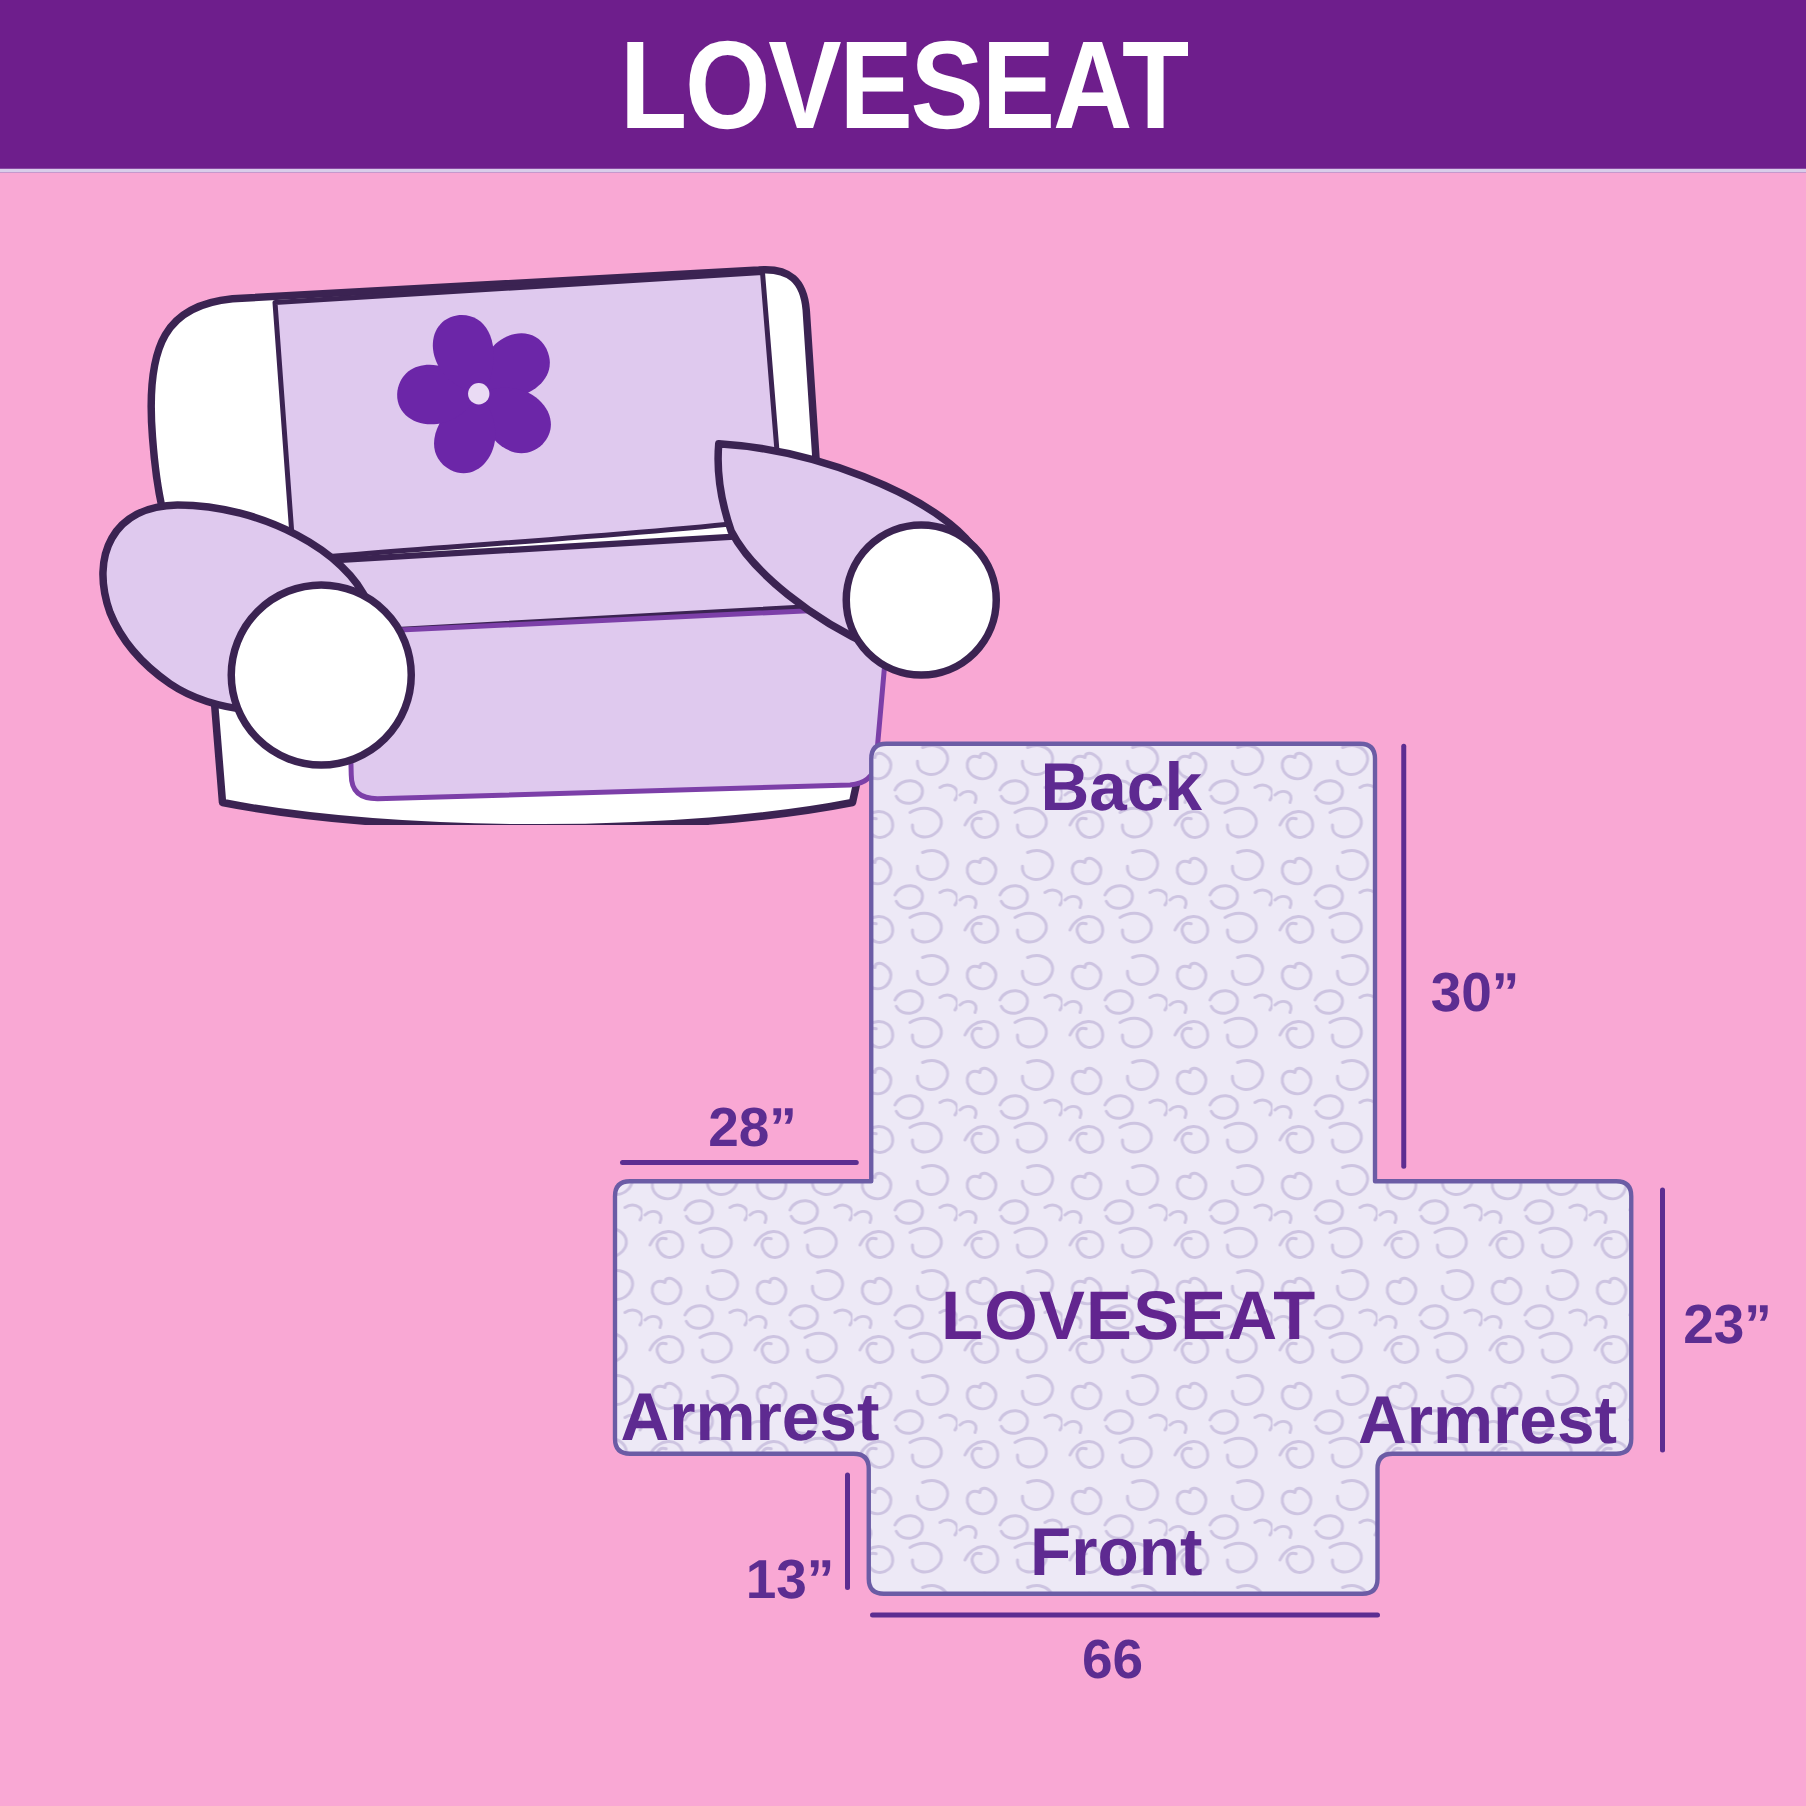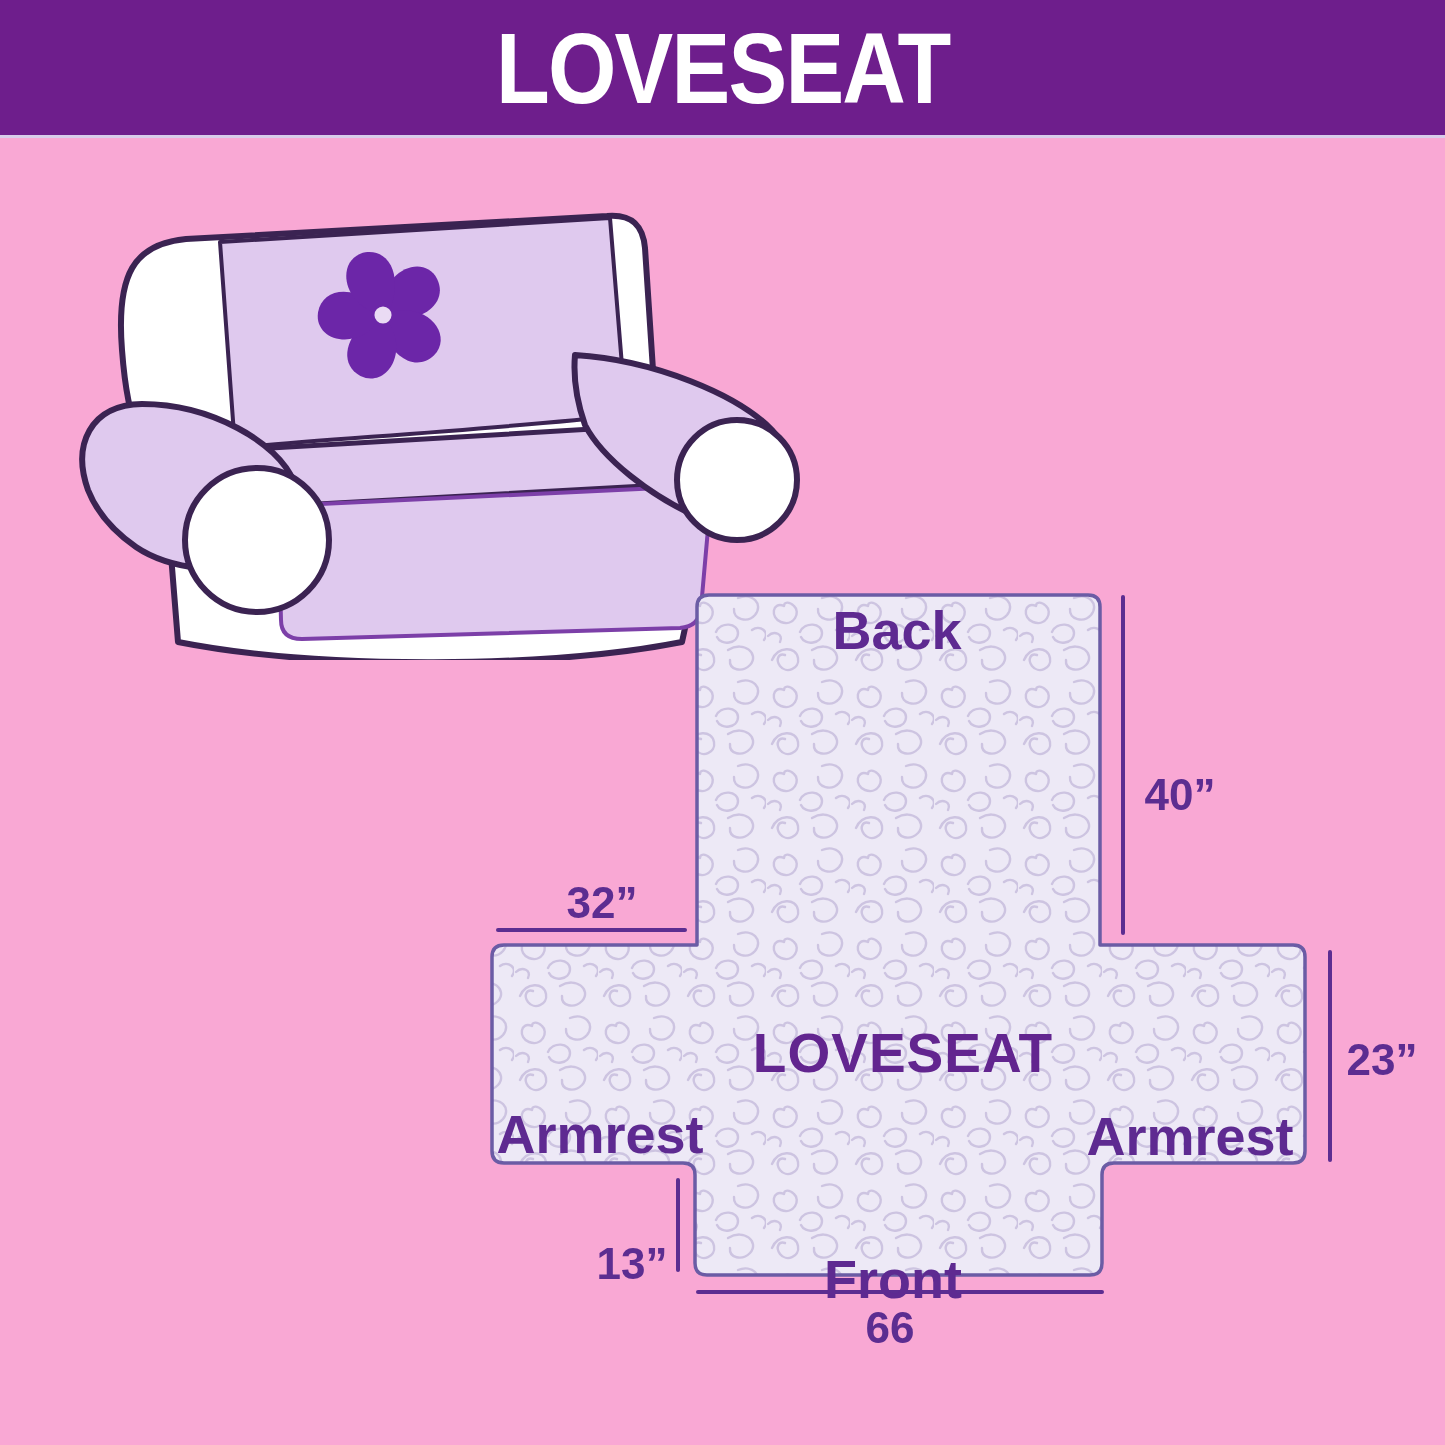--- a/index.html
+++ b/index.html
@@ -87,22 +87,22 @@
              L62,397 Q62,385 74,385 L267,385 L267,47 Q267,35 279,35 Z" fill="url(#quilt)" stroke="#6B5CA5" stroke-width="3.5" stroke-linejoin="round"></path>
 
     <line x1="693" y1="37" x2="693" y2="373" stroke="#5C2D91" stroke-width="4" stroke-linecap="round"></line>
     <line x1="68" y1="370" x2="255" y2="370" stroke="#5C2D91" stroke-width="4" stroke-linecap="round"></line>
     <line x1="900" y1="392" x2="900" y2="600" stroke="#5C2D91" stroke-width="4" stroke-linecap="round"></line>
     <line x1="248" y1="620" x2="248" y2="710" stroke="#5C2D91" stroke-width="4" stroke-linecap="round"></line>
     <line x1="268" y1="732" x2="672" y2="732" stroke="#5C2D91" stroke-width="4" stroke-linecap="round"></line>
   </svg>
 
   <div class="lbl sec" style="left:897px;top:630px;">Back</div>
-  <div class="lbl dim" style="left:1180px;top:795px;">40”</div>
-  <div class="lbl dim" style="left:602px;top:903px;">32”</div>
+  <div class="lbl dim" style="left:1180px;top:795px;">30”</div>
+  <div class="lbl dim" style="left:602px;top:903px;">28”</div>
   <div class="lbl product" style="left:903px;top:1053px;">LOVESEAT</div>
   <div class="lbl sec" style="left:600px;top:1134px;">Armrest</div>
   <div class="lbl sec" style="left:1190px;top:1136px;">Armrest</div>
   <div class="lbl dim" style="left:1382px;top:1060px;">23”</div>
   <div class="lbl dim" style="left:632px;top:1264px;">13”</div>
-  <div class="lbl sec" style="left:893px;top:1279px;">Front</div>
+  <div class="lbl sec" style="left:893px;top:1242px;">Front</div>
   <div class="lbl dim" style="left:890px;top:1328px;">66</div>
 </div>
 
 </body></html>

